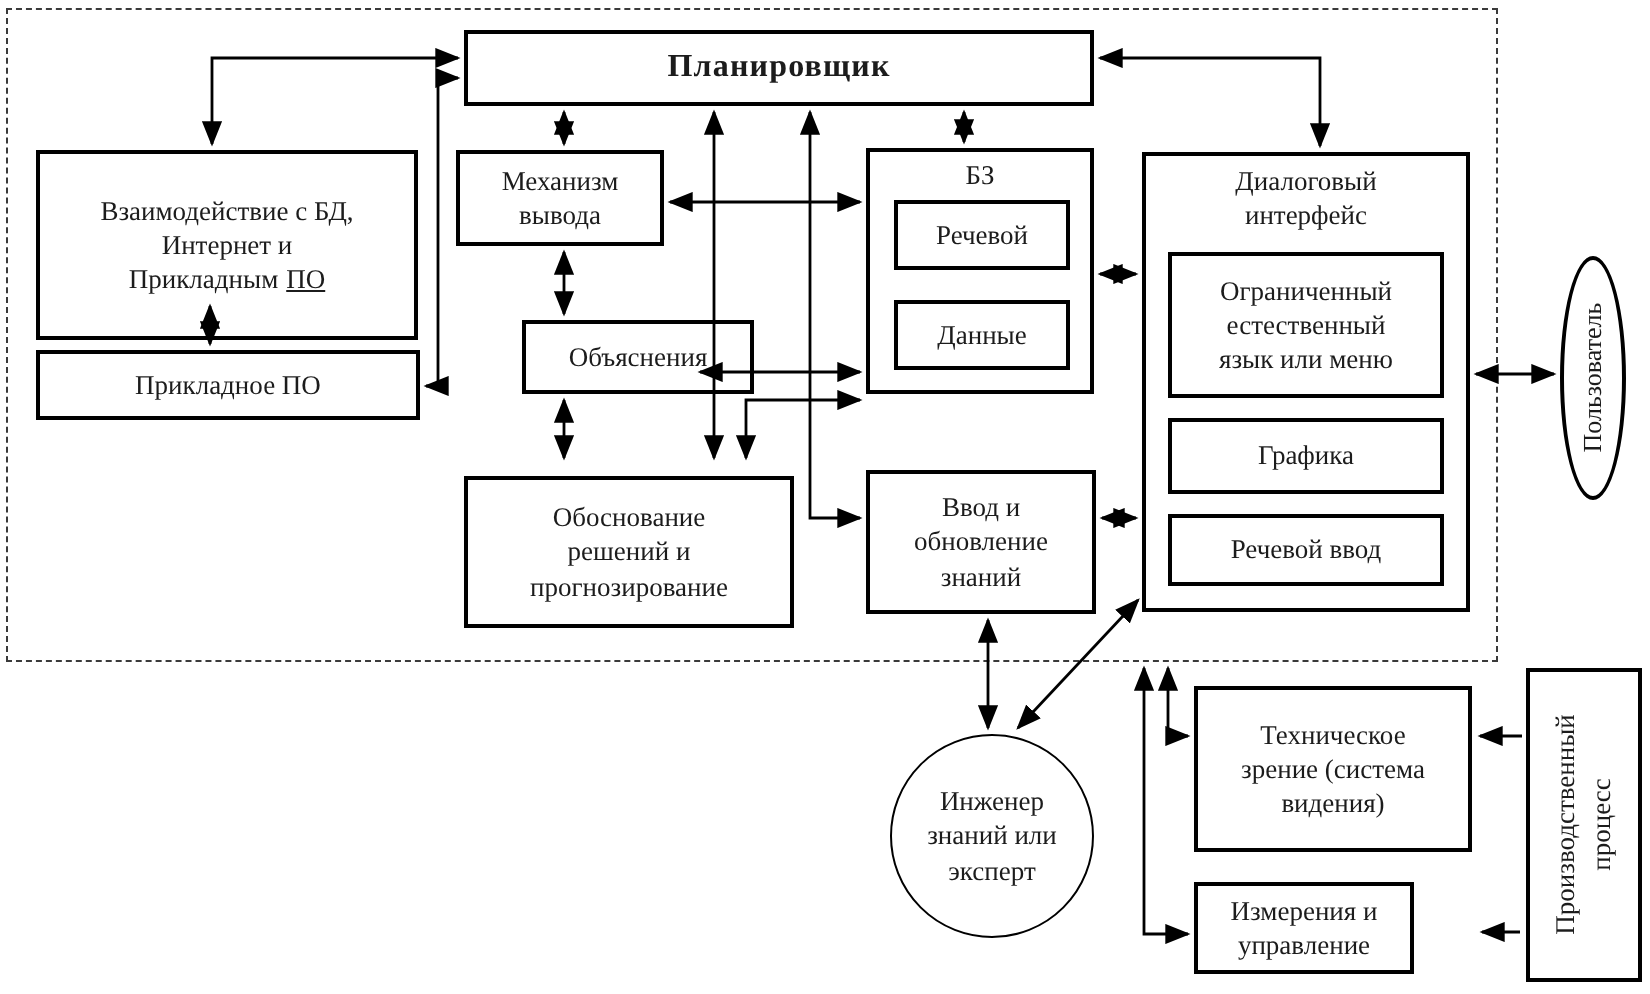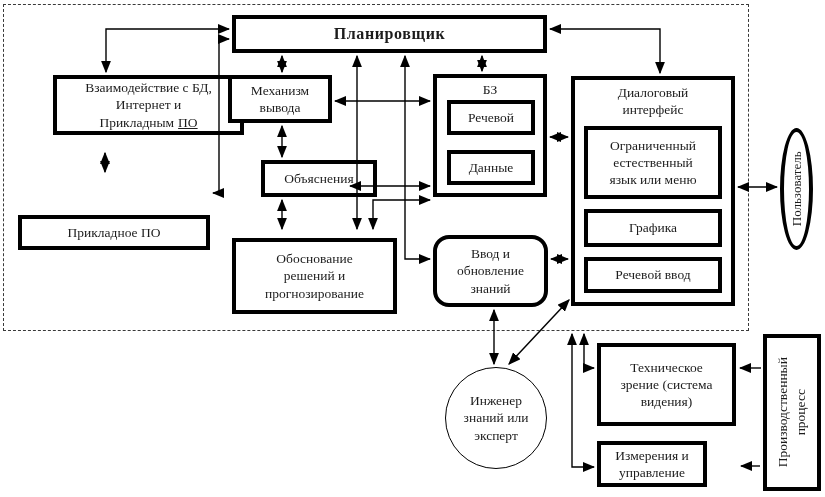--- a/index.html
+++ b/index.html
@@ -1,21 +1,21 @@
 <!DOCTYPE html>
 <html><head>
 <meta charset="utf-8">
 <style>
   html,body{margin:0;padding:0;background:#ffffff;}
   #stage{
     position:relative;width:825px;height:497px;background:#ffffff;
     font-family:"Liberation Serif","DejaVu Serif",serif;color:#1c1c1c;overflow:hidden;
   }
   .box{
-    position:absolute;box-sizing:border-box;border:4px solid #000000;background:#fff;
+    position:absolute;box-sizing:border-box;border:2px solid #000000;background:#fff;
     display:flex;align-items:center;justify-content:center;text-align:center;
     font-size:13.5px;line-height:1.28;white-space:pre-line;
   }
   .bold{font-weight:bold;font-size:16px;letter-spacing:.6px;}
   .dashed-frame{
     position:absolute;box-sizing:border-box;border:1.6px dashed #3a3a3a;background:transparent;
   }
   .ellipse{border-radius:50%;}
   .vtext{transform:rotate(-90deg);white-space:pre-line;text-align:center;line-height:1.35;}
   .nowrap{white-space:nowrap;}
@@ -27,27 +27,27 @@
 <body>
 
 <div id="stage">
 
   <div class="dashed-frame" style="left:3px;top:4px;width:746px;height:327px;"></div>
 
   <div class="box bold" style="left:232px;top:15px;width:315px;height:38px;">
     <span>Планировщик</span>
   </div>
 
-  <div class="box" style="left:18px;top:75px;width:191px;height:60px;margin-left:35px;">
+  <div class="box" style="left:18px;top:75px;width:191px;height:95px;">
     <span><span>Взаимодействие с БД,
 Интернет и
 Прикладным</span><span class="u">ПО</span></span>
   </div>
 
-  <div class="box" style="left:18px;top:175px;width:192px;height:35px;margin-top:40px;">
+  <div class="box" style="left:18px;top:175px;width:192px;height:35px;">
     <span>Прикладное ПО</span>
   </div>
 
   <div class="box" style="left:228px;top:75px;width:104px;height:48px;">
     <span>Механизм
 вывода</span>
   </div>
 
   <div class="box" style="left:231px;top:160px;width:116px;height:37px;margin-left:30px;">
     <span>Объяснения</span>
@@ -62,21 +62,21 @@
   <div class="box kb-outer" style="left:433px;top:74px;width:114px;height:123px;">
     <span>БЗ</span>
   </div>
   <div class="box" style="left:447px;top:100px;width:88px;height:35px;">
     <span>Речевой</span>
   </div>
   <div class="box" style="left:447px;top:150px;width:88px;height:35px;">
     <span>Данные</span>
   </div>
 
-  <div class="box" style="left:433px;top:235px;width:115px;height:72px;border-radius:16px;">
+  <div class="box" style="left:433px;top:235px;width:115px;height:72px;">
     <span>Ввод и
 обновление
 знаний</span>
   </div>
 
   <div class="box" style="left:571px;top:76px;width:164px;height:230px;align-items:flex-start;padding-top:4px;">
     <span>Диалоговый
 интерфейс</span>
   </div>
   <div class="box" style="left:584px;top:209px;width:138px;height:38px;">

